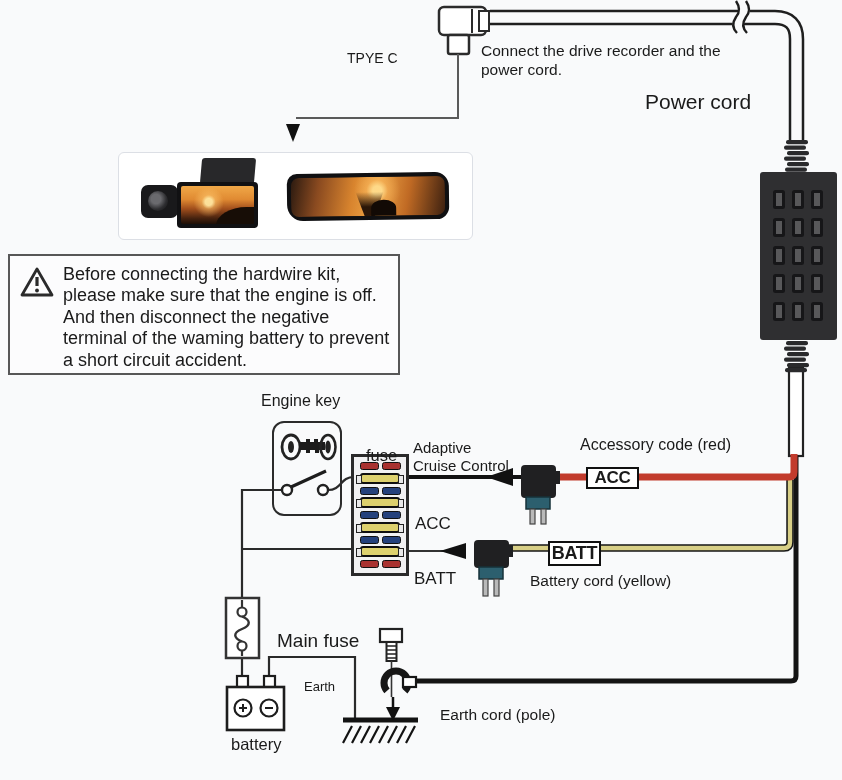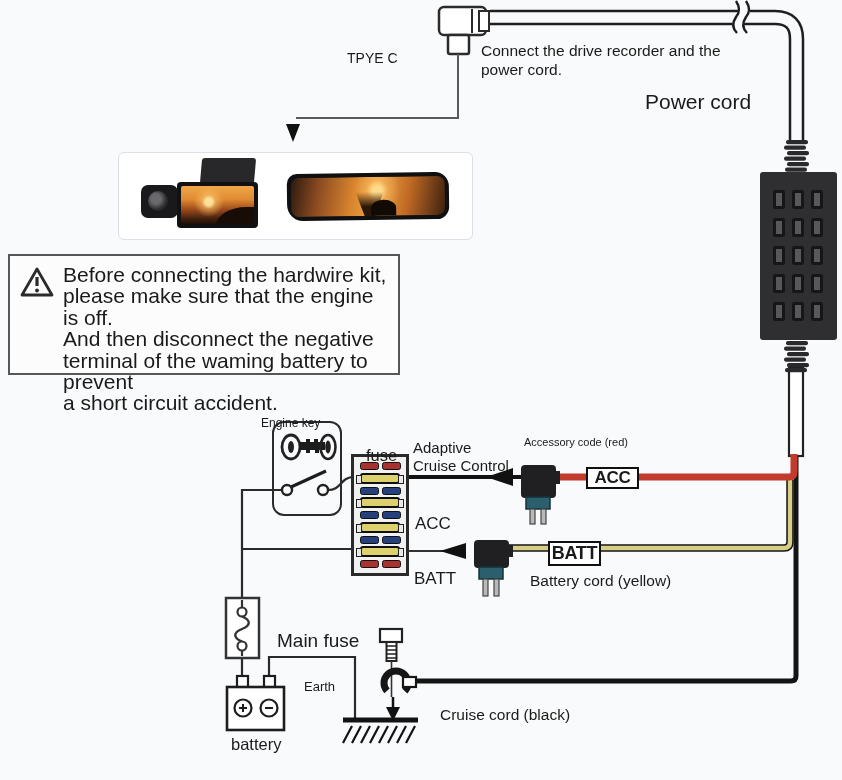--- a/index.html
+++ b/index.html
@@ -1,21 +1,21 @@
 <!DOCTYPE html>
 <html style="--wire_red: #c23b2c; --wire_yellow: #d8cf86; --wire_black: #141414; --fuse_red: #a93230; --fuse_blue: #24417c; --fuse_yellow: #ddd16e; --tap_teal: #2c5f6e; --module_dark: #2f2f31;"><head>
 <meta charset="utf-8">
 <style>
   html,body{margin:0;padding:0;background:#f9fafb;}
   .canvas{position:relative;width:842px;height:780px;background:#f9fafb;font-family:"Liberation Sans",sans-serif;color:#1a1a1a;overflow:hidden;}
   svg.wiring{position:absolute;left:0;top:0;z-index:1;}
   .lbl{position:absolute;white-space:pre-line;line-height:1.18;z-index:3;}
   .tag{position:absolute;background:#fff;border:2.5px solid #101010;font-weight:bold;display:flex;align-items:center;justify-content:center;letter-spacing:-0.3px;box-sizing:border-box;z-index:4;}
   .warning-box{position:absolute;left:8px;top:254px;width:392px;height:121px;border:2px solid #575757;background:#fcfcfd;box-sizing:border-box;display:flex;padding:7px 4px 6px 10px;gap:9px;z-index:3;}
-  .warn-text{font-size:21px;line-height:21.4px;white-space:pre-line;margin-top:1px;}
+  .warn-text{font-size:18px;line-height:21.4px;white-space:pre-line;margin-top:1px;}
   .warn-icon{flex:0 0 auto;margin-top:3px;}
   .product-box{position:absolute;left:118px;top:152px;width:355px;height:88px;background:#fff;border:1.5px solid #dcdfe5;border-radius:6px;box-sizing:border-box;z-index:2;}
   .cam-top{position:absolute;left:82px;top:5px;width:54px;height:26px;background:#28282a;border-radius:3px;transform:skewX(-5deg);}
   .cam-lens{position:absolute;left:22px;top:32px;width:37px;height:33px;background:#19191b;border-radius:7px;}
   .cam-lens::after{content:"";position:absolute;left:7px;top:6px;width:20px;height:20px;border-radius:50%;background:radial-gradient(circle at 40% 40%,#6a6a6e 0 28%,#2e2e31 60%,#0d0d0e 100%);}
   .cam-body{position:absolute;left:58px;top:29px;width:81px;height:46px;background:#111113;border-radius:4px;padding:4px;box-sizing:border-box;}
   .cam-screen{width:100%;height:100%;border-radius:2px;position:relative;overflow:hidden;
     background:radial-gradient(circle at 38% 42%,rgba(255,230,160,.95) 0 7%,rgba(255,200,110,.5) 14%,transparent 30%),
     linear-gradient(180deg,#f0a848 0%,#e08a32 35%,#a04e1c 60%,#46220f 85%,#1d0f06 100%);}
   .cam-screen::after{content:"";position:absolute;right:-6px;bottom:-4px;width:60%;height:55%;background:#170d06;border-radius:70% 10% 0 0/90% 30% 0 0;}
@@ -257,29 +257,29 @@
       <div class="fuse-row">
         <span class="fuse small" style="background: rgb(169, 50, 48);"></span>
         <span class="fuse small" style="background: rgb(169, 50, 48);"></span>
       </div>
     </div>
 
   <div class="lbl" style="left:347px;top:50px;font-size:14px">TPYE C</div>
   <div class="lbl" style="left:481px;top:42px;font-size:15.5px;line-height:18.5px">Connect the drive recorder and the
 power cord.</div>
   <div class="lbl" style="left:645px;top:90px;font-size:21px">Power cord</div>
-  <div class="lbl" style="left:261px;top:416px;font-size:12px">Engine key</div>
+  <div class="lbl" style="left:261px;top:392px;font-size:16px">Engine key</div>
   <div class="lbl" style="left:366px;top:446px;font-size:16.5px">fuse</div>
   <div class="lbl" style="left:413px;top:439px;font-size:15px;line-height:17.5px">Adaptive
 Cruise Control</div>
-  <div class="lbl" style="left:524px;top:436px;font-size:11px">Accessory code (red)</div>
+  <div class="lbl" style="left:580px;top:436px;font-size:16px">Accessory code (red)</div>
   <div class="lbl" style="left:415px;top:514px;font-size:17px">ACC</div>
   <div class="lbl" style="left:414px;top:569px;font-size:17px">BATT</div>
   <div class="lbl" style="left:530px;top:572px;font-size:15.5px">Battery cord (yellow)</div>
   <div class="lbl" style="left:277px;top:630px;font-size:19px">Main fuse</div>
   <div class="lbl" style="left:304px;top:679px;font-size:13px">Earth</div>
   <div class="lbl" style="left:231px;top:735px;font-size:16.5px">battery</div>
-  <div class="lbl" style="left:440px;top:706px;font-size:15.5px">Cruise cord (black)</div>
+  <div class="lbl" style="left:440px;top:706px;font-size:15.5px">Earth cord (pole)</div>
 
   <div class="tag" style="left:586px;top:467px;width:53px;height:22px;font-size:17px">ACC</div>
   <div class="tag" style="left:548px;top:541px;width:53px;height:25px;font-size:18px">BATT</div>
 
 </div>
 
 </body></html>

